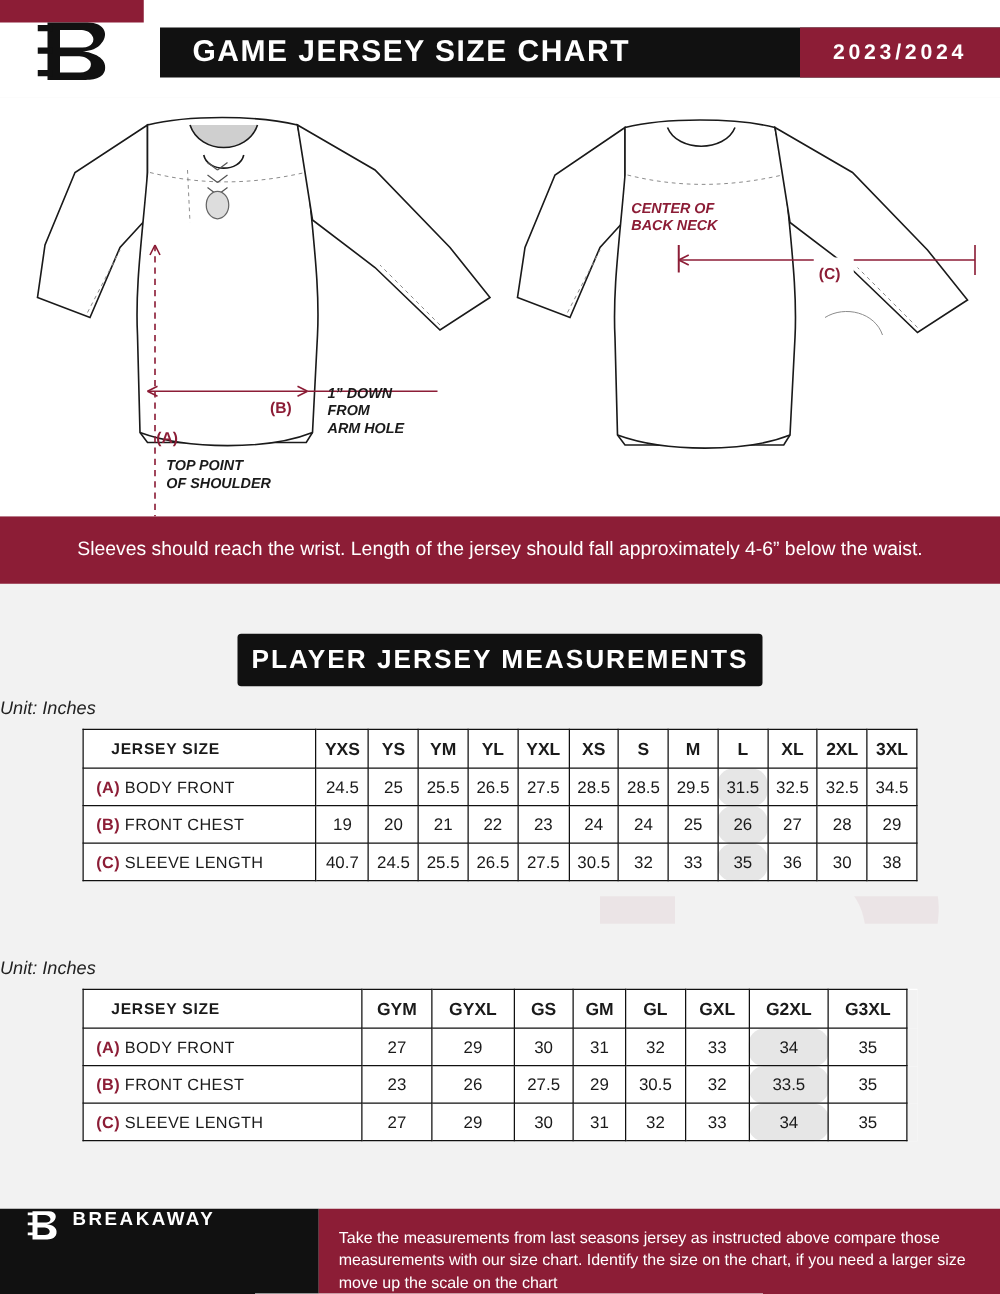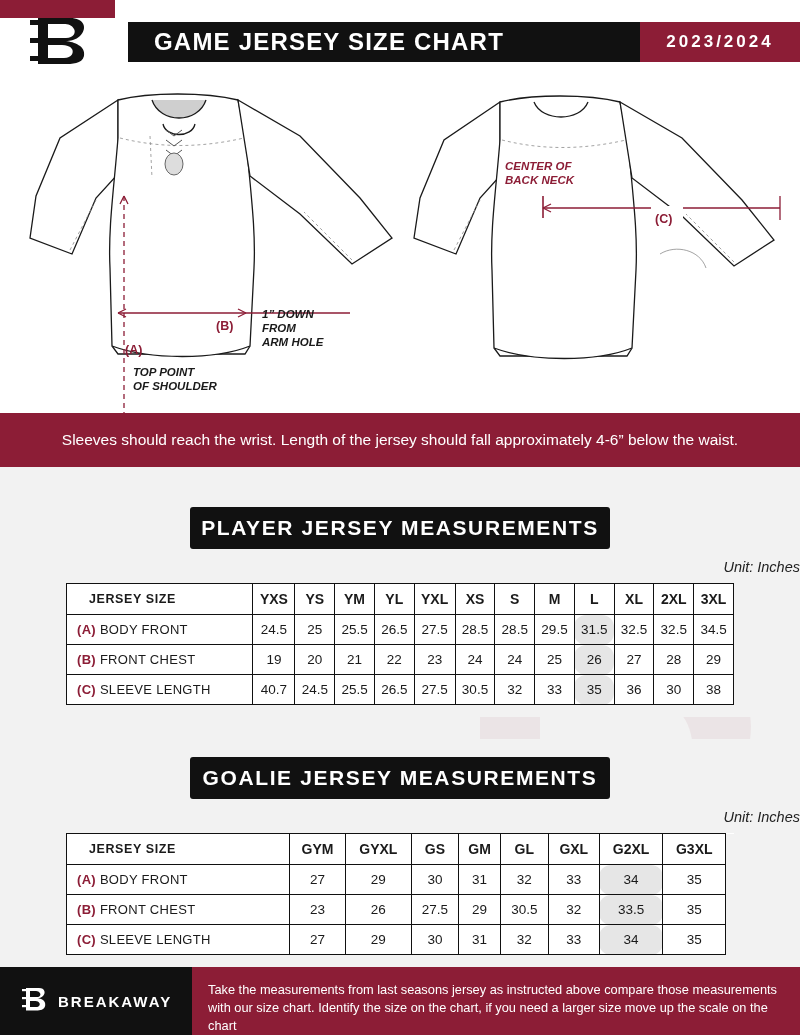--- a/index.html
+++ b/index.html
@@ -50,39 +50,39 @@
   }
 
   
   .section{background:#f2f2f2;padding-top:18px;padding-bottom:6px;position:relative;margin-top:22px;}
   .sec-title{
     margin:0 auto;width:420px;height:42px;background:#111111;color:#ffffff;
     display:flex;align-items:center;justify-content:center;
     font-weight:bold;font-size:21px;letter-spacing:1.6px;border-radius:3px;
   }
   .unit{
-    text-align:right;font-style:italic;font-size:14.5px;color:#222;
+    text-align:left;font-style:italic;font-size:14.5px;color:#222;
     margin:10px 0 8px 0;
   }
   .tbl-wrap{padding:0 66px 6px 66px;}
   table{border-collapse:collapse;width:100%;background:#ffffff;font-size:13.5px;}
   table td,table th{border:1px solid #111111;text-align:center;padding:7px 2px;}
   table .rowlabel{
     text-align:left;padding-left:10px;white-space:nowrap;font-size:13px;letter-spacing:.3px;
   }
   table .hdr-label{text-align:left;padding-left:22px;font-size:12.5px;letter-spacing:.6px;}
   table thead td{font-weight:bold;font-size:14px;}
   .tag{color:#8c1d36;font-weight:bold;}
   .hl{background:#e6e6e6;border-radius:12px;}
   .blank{border:none !important;background:#f2f2f2;}
 
   
   .footer{position:absolute;left:0;bottom:0;width:800px;height:68px;display:flex;}
   .footer .brand{
-    width:192px;background:#111111;color:#ffffff;display:flex;align-items:center;
+    width:255px;background:#111111;color:#ffffff;display:flex;
     padding-left:22px;box-sizing:border-box;
   }
   .footer .brand .bmark{width:26px;height:30px;margin-right:10px;}
   .footer .brand .bname{font-size:15px;letter-spacing:2px;font-weight:bold;}
   .footer .ftext{
     flex:1;background:#8c1d36;color:#ffffff;font-size:12.8px;line-height:1.42;
     padding:14px 14px 0 16px;box-sizing:border-box;
   }
 
   
@@ -266,21 +266,20 @@
             <td>36</td>
             <td>30</td>
             <td>38</td>
           </tr>
         </tbody>
       </table>
     </div>
   </div>
 
   <div class="section">
-    <div class="sec-title">GOALIE JERSEY MEASUREMENTS</div>
     <div class="unit">Unit: Inches</div>
     <div class="tbl-wrap">
       <table>
         <thead>
           <tr>
             <td class="hdr-label">JERSEY SIZE</td>
             <td>GYM</td>
             <td>GYXL</td>
             <td>GS</td>
             <td>GM</td>

